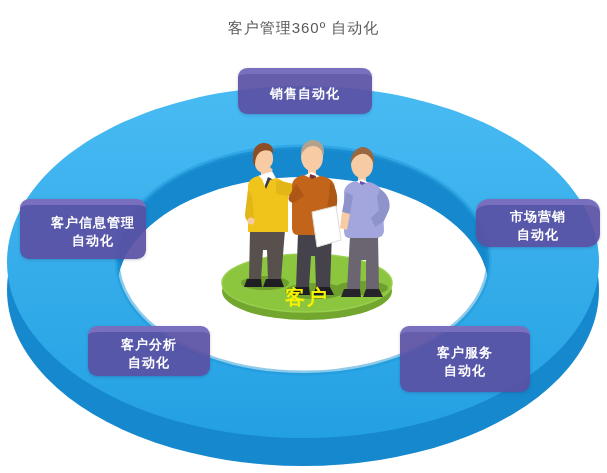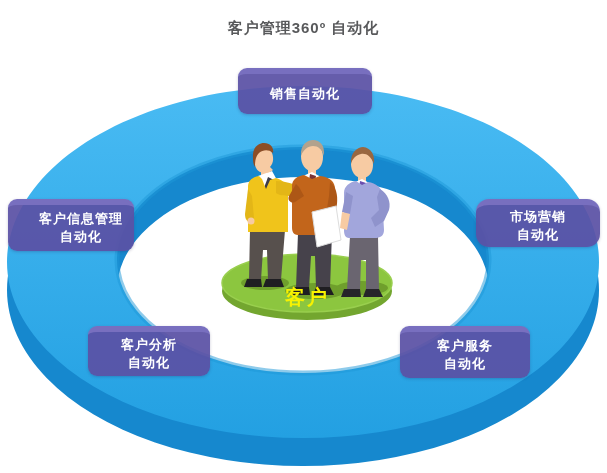--- a/index.html
+++ b/index.html
@@ -3,37 +3,37 @@
 <meta charset="utf-8">
 <style>
   * { margin:0; padding:0; box-sizing:border-box; }
   html,body { background:#ffffff; }
   body { font-family:"Liberation Sans","DejaVu Sans",sans-serif; }
   .stage {
     position:relative; width:607px; height:473px; background:#ffffff; overflow:hidden;
   }
   .diagram-title {
     position:absolute; left:0; right:0; top:19px; text-align:center;
-    font-size:15px; font-weight:bold; color:#58595B; letter-spacing:1px;
+    font-size:15px; font-weight:normal; color:#58595B; letter-spacing:1px;
   }
   .ring-svg { position:absolute; left:0; top:0; }
   .node {
     position:absolute; border-radius:9px; overflow:hidden;
     background:rgba(90,81,165,0.93);
     border-top:6px solid rgba(122,113,192,0.97);
     display:flex; flex-direction:column; align-items:center; justify-content:center;
     color:#ffffff; font-size:13px; font-weight:bold; line-height:18px;
     text-align:center; letter-spacing:1px;
     box-shadow:0 1px 3px rgba(40,35,90,0.25);
   }
   .node-top          { left:238px; top:68px;  width:134px; height:46px; }
-  .node-left         { left:8px;   top:199px; width:126px; height:52px;padding-left:20px; }
+  .node-left         { left:20px;   top:199px; width:126px; height:60px;padding-left:20px; }
   .node-right        { left:476px; top:199px; width:124px; height:48px;border-radius:13px; }
   .node-bottom-left  { left:88px;  top:326px; width:122px; height:50px;text-align:center; }
-  .node-bottom-right { left:400px; top:326px; width:130px; height:52px; }
+  .node-bottom-right { left:400px; top:326px; width:130px; height:66px; }
   .center-label {
     position:absolute; left:270px; top:284px; width:74px; text-align:center;
     font-size:20px; font-weight:bold; color:#F8F200; letter-spacing:2px;
   }
 </style>
 </head>
 <body>
 
 <div class="stage">
 

